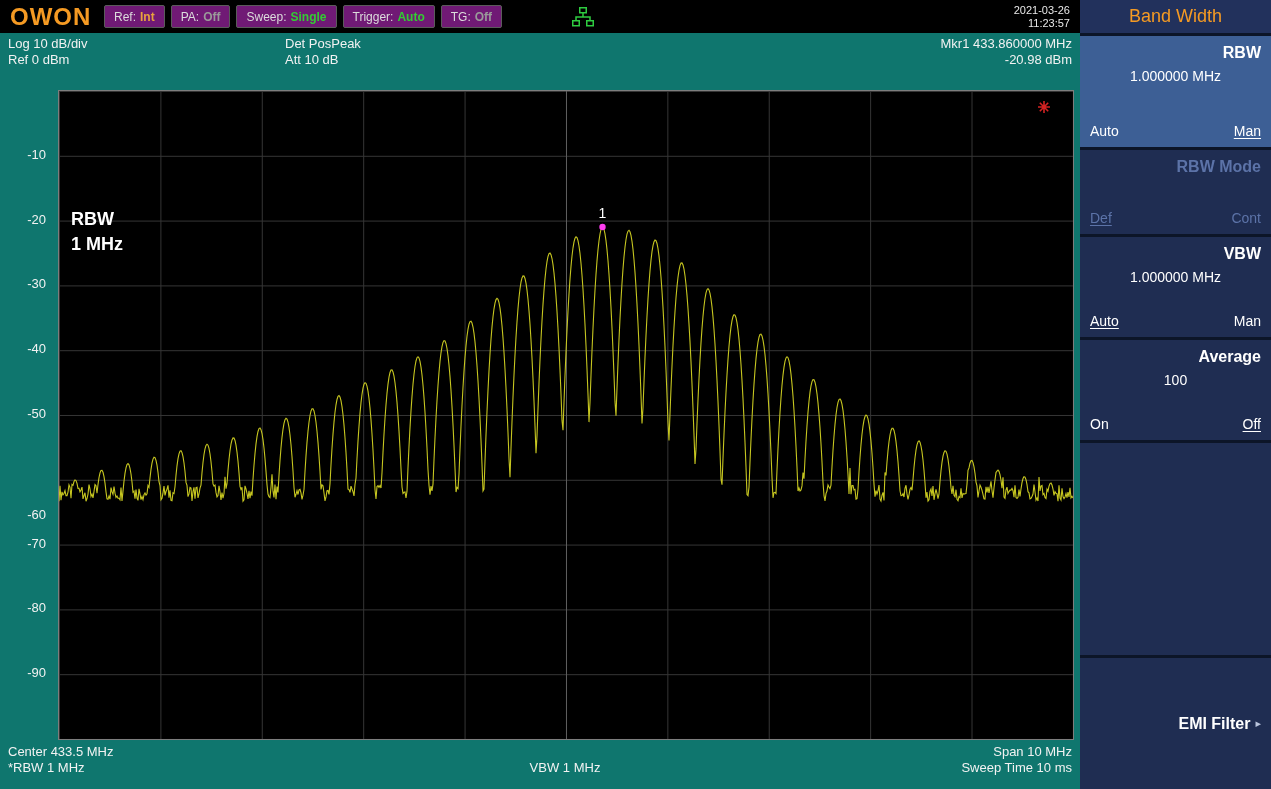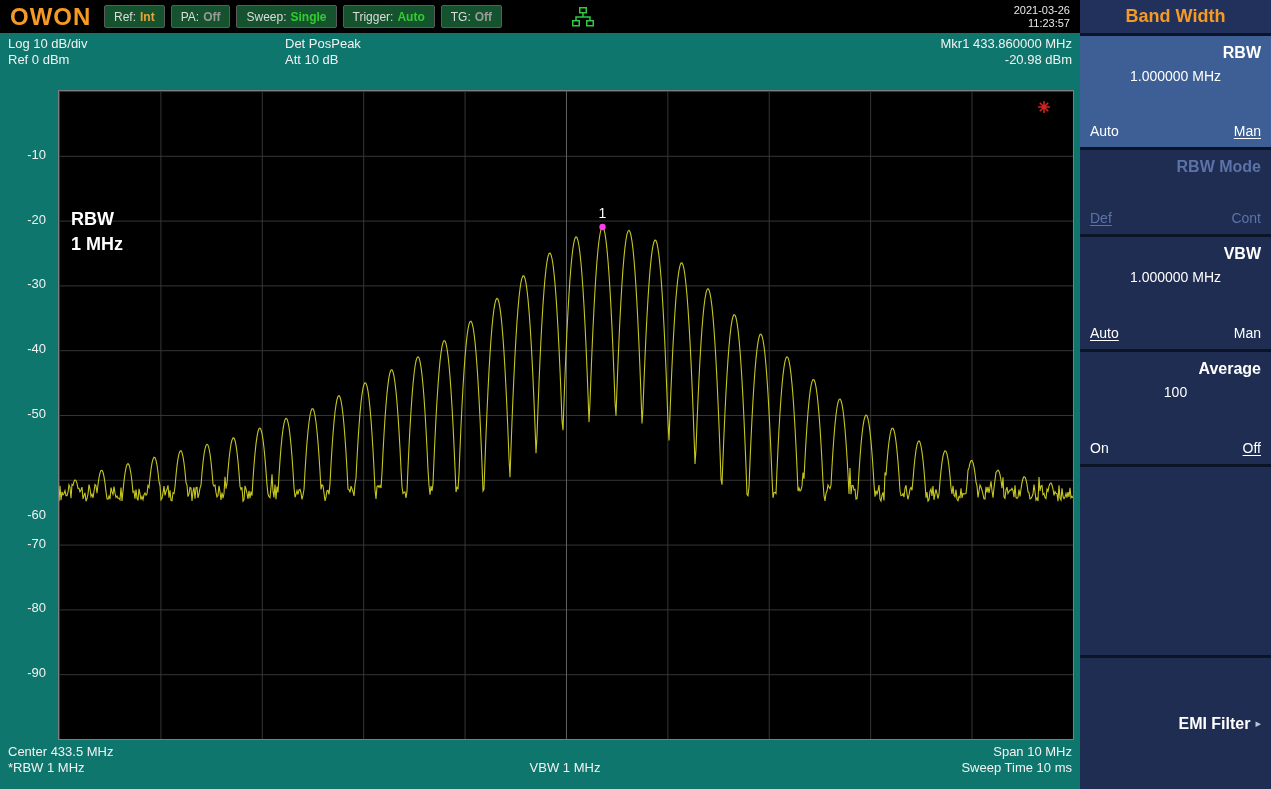--- a/index.html
+++ b/index.html
@@ -5,41 +5,41 @@
   html,body{margin:0;padding:0;background:#000;}
   body{width:1271px;height:789px;position:relative;overflow:hidden;
        font-family:"Liberation Sans",sans-serif;color:#f2f2f2;-webkit-font-smoothing:antialiased;}
 
   
   .topbar{position:absolute;left:0;top:0;width:1080px;height:33px;background:#000;
           display:flex;align-items:center;}
   .logo{width:104px;flex:none;color:#f59a23;font-weight:bold;font-size:24px;letter-spacing:1px;
         padding-left:10px;box-sizing:border-box;}
   .status-row{display:flex;align-items:center;gap:6px;}
-  .status-btn{border:1px solid #5b5b5b;border-radius:2px;background:#14532d;height:21px;
+  .status-btn{border:1px solid #5b5b5b;border-radius:2px;background:#701a75;height:21px;
               display:flex;align-items:center;gap:4px;padding:0 9px;font-size:12px;}
   .sb-label{color:#dcdcdc;}
   .sb-value{font-weight:bold;}
   .lan-wrap{margin-left:70px;display:flex;align-items:center;}
   .datetime{margin-left:auto;padding-right:10px;text-align:right;font-size:11px;line-height:13px;color:#e8e8e8;}
 
   
   .sidebar{position:absolute;left:1080px;top:0;width:191px;height:789px;background:#0c1528;
            display:flex;flex-direction:column;gap:3px;}
-  .sidebar-header{flex:none;height:33px;background:#22315c;color:#f59a23;font-weight:bold;font-size:18px;
+  .sidebar-header{flex:none;height:33px;background:#22315c;color:#f59a23;font-weight:normal;font-size:18px;
                   display:flex;align-items:center;justify-content:center;}
   .panel{flex:none;background:#1f2d52;box-sizing:border-box;padding:8px 10px;
          display:flex;flex-direction:column;}
   .panel.selected{background:#3d5f95;}
   .panel-title{text-align:right;font-weight:bold;font-size:16px;color:#fff;}
   .panel-value{text-align:center;font-size:14px;margin-top:6px;color:#fff;}
   .panel-bottom{margin-top:auto;display:flex;justify-content:space-between;font-size:14px;color:#fff;}
   .opt-active{text-decoration:underline;text-underline-offset:2px;}
   .panel.disabled .panel-title,.panel.disabled .panel-bottom{color:#5c73a8;}
-  .h111{height:111px}.h84{height:84px}.h112{height:112px}.h131{height:131px}
+  .h111{height:111px}.h84{height:84px}.h112{height:100px}.h131{height:131px}
   .spacer{flex:1;background:#1f2d52;}
   .emi-row{margin:auto 0;display:flex;justify-content:flex-end;align-items:center;gap:5px;}
   .emi-title{font-weight:bold;font-size:16px;color:#fff;}
   .emi-arrow{font-size:11px;color:#b9c4dd;}
 
   
   .main{position:absolute;left:0;top:33px;width:1080px;height:756px;background:#0f766e;}
   .annot{position:absolute;font-size:13px;line-height:16px;color:#f2f2f2;}
   .annot-amp{left:8px;top:3px;}
   .annot-det{left:285px;top:3px;}

